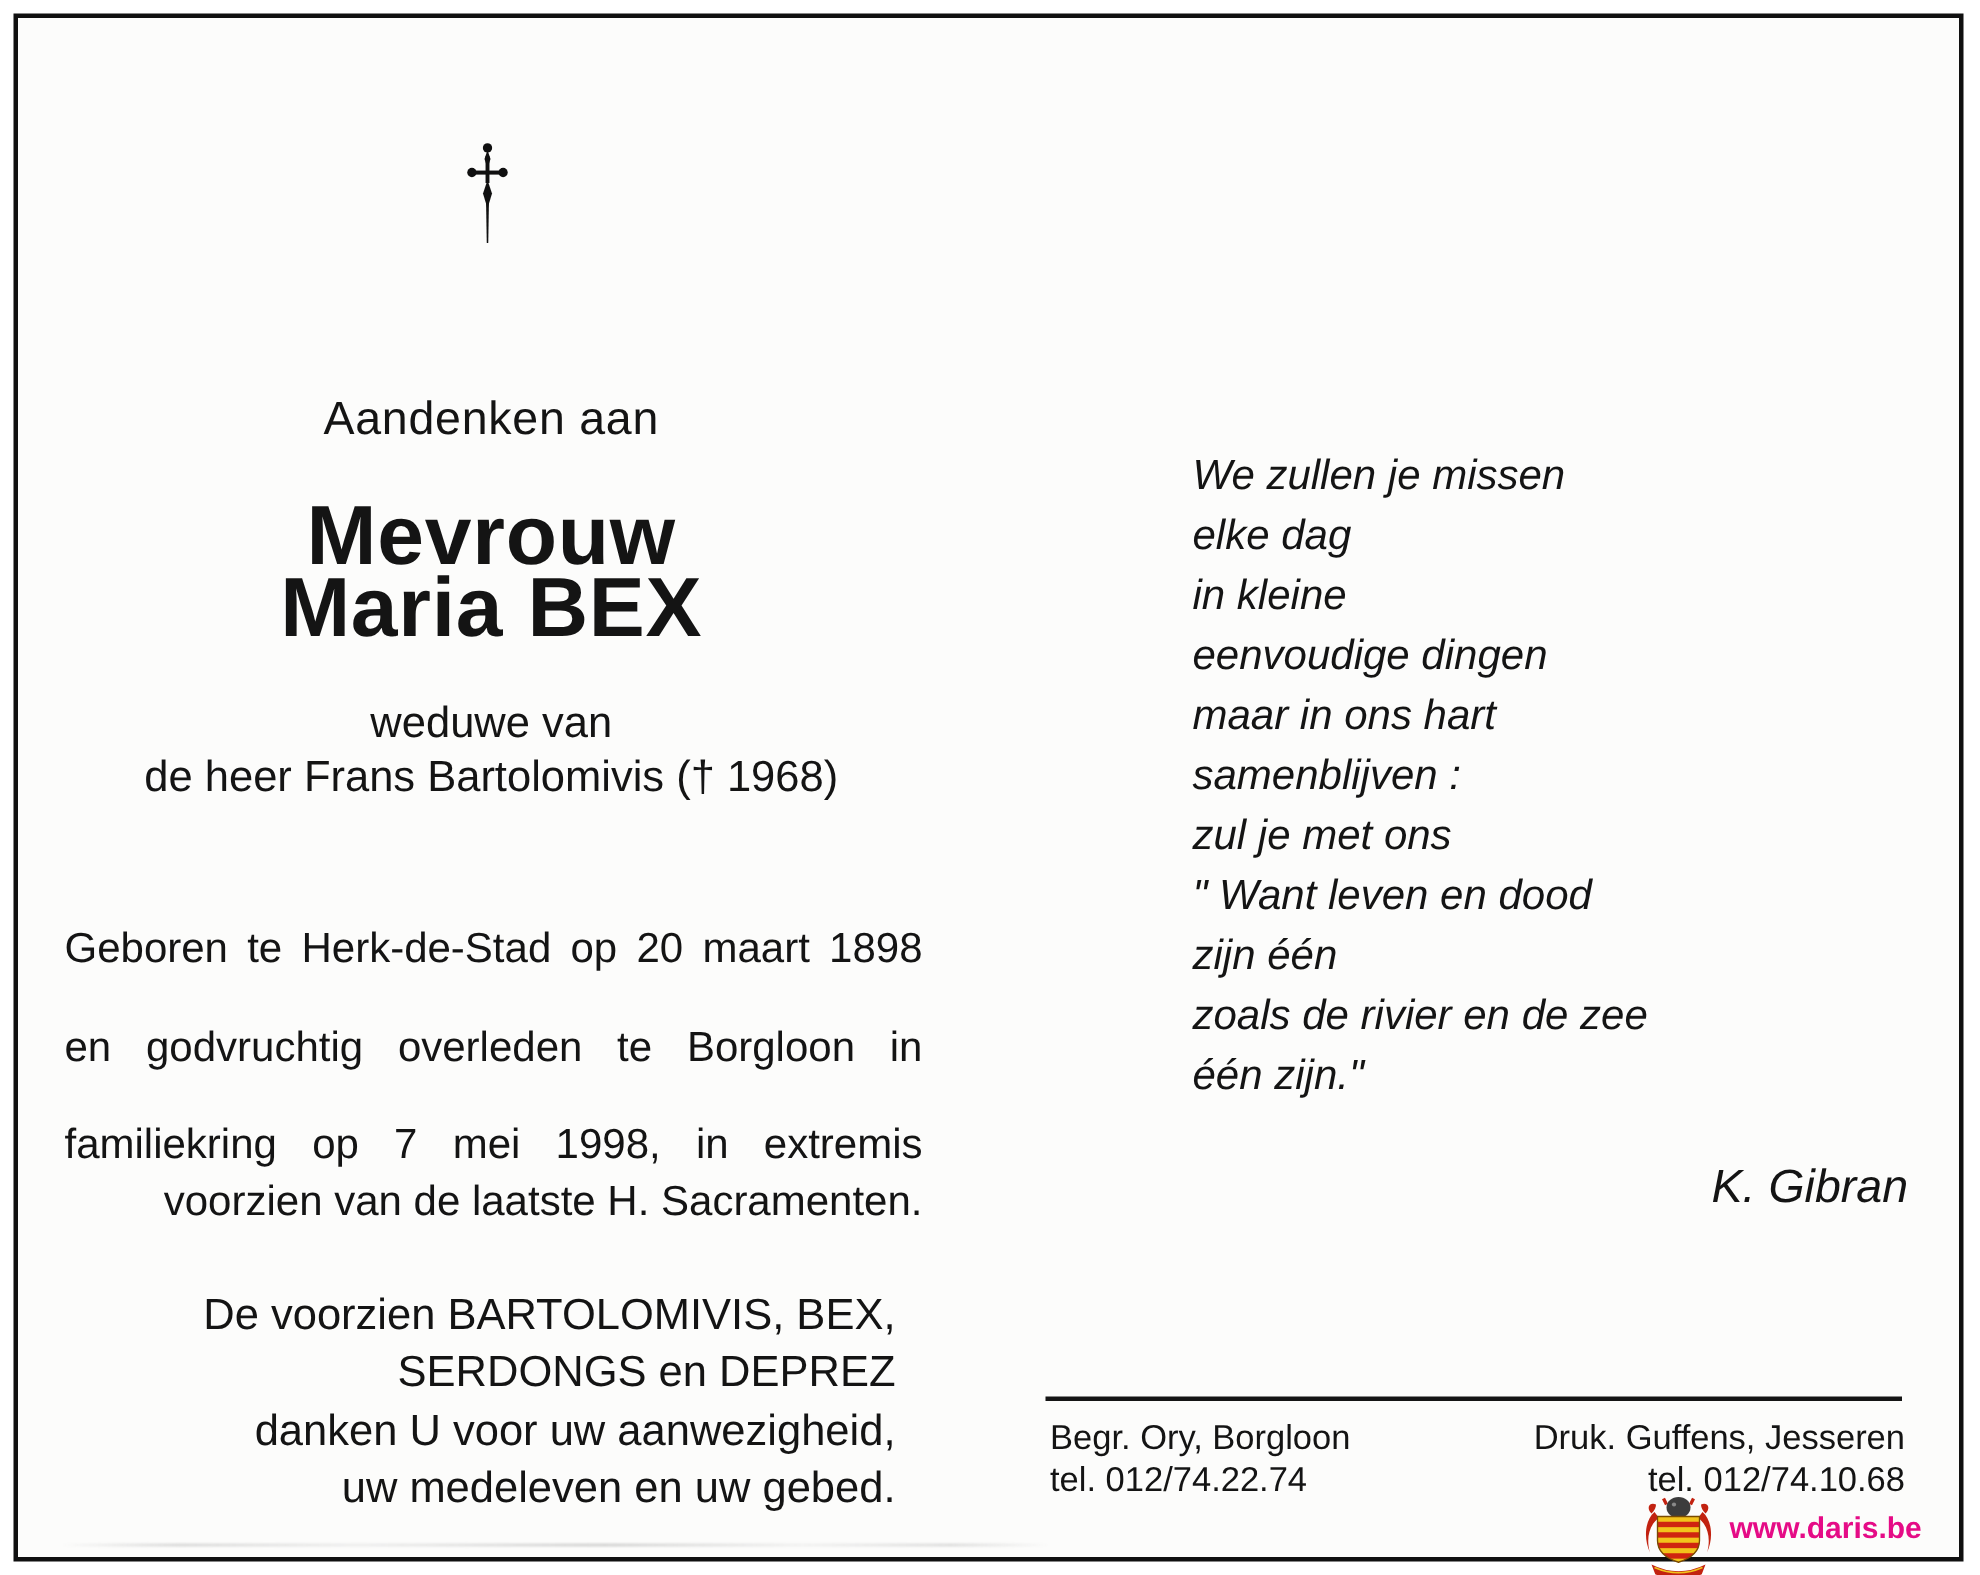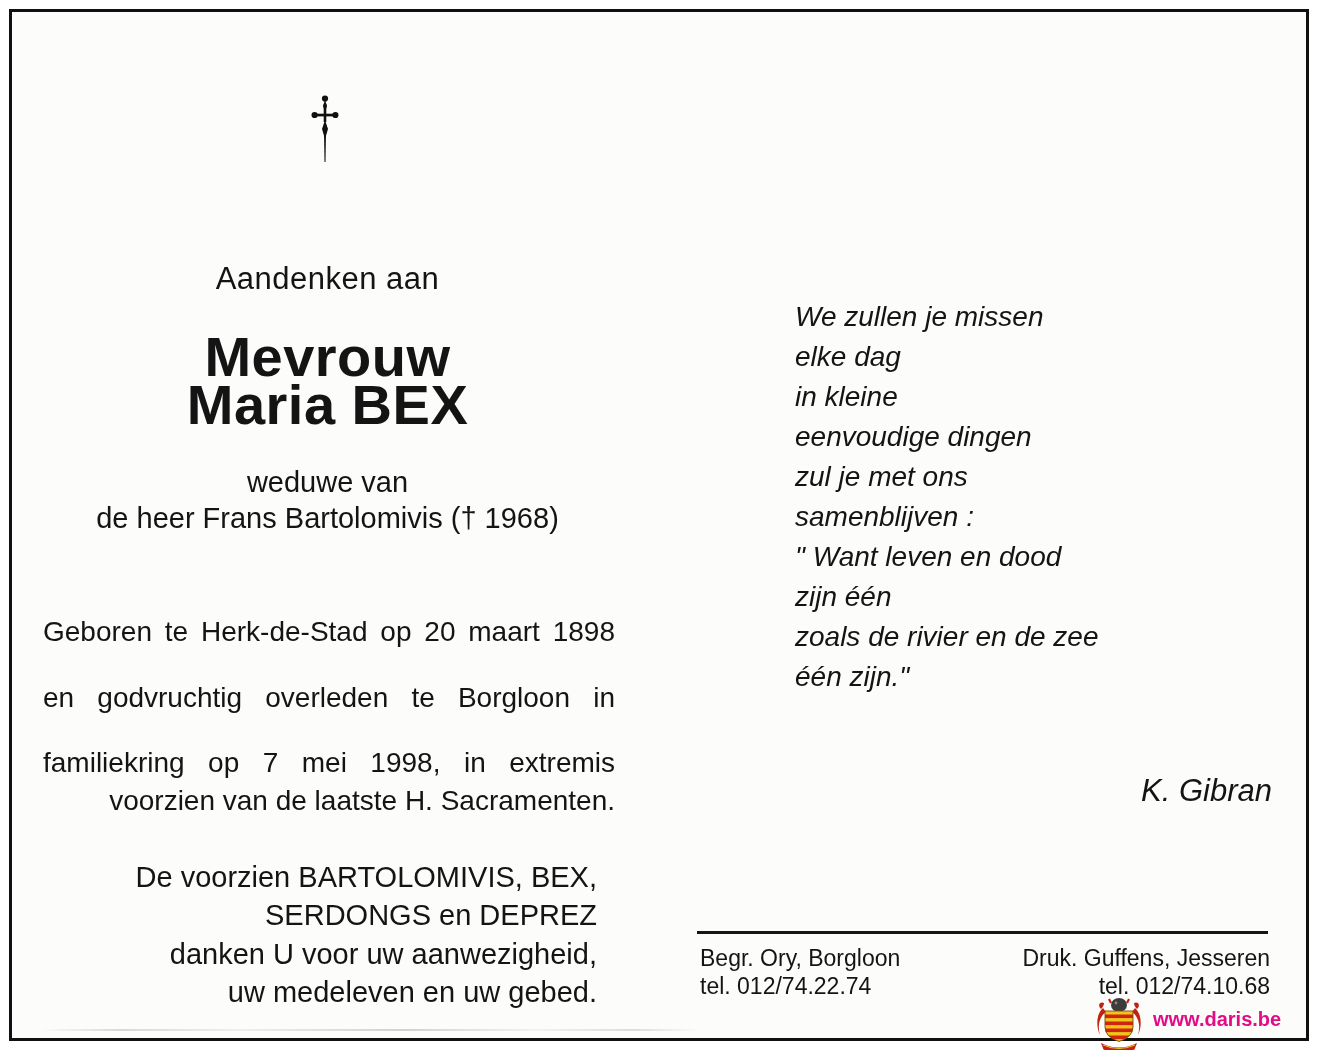--- a/index.html
+++ b/index.html
@@ -66,22 +66,23 @@
   <div class="just">en godvruchtig overleden te Borgloon in</div>
   <div class="just">familiekring op 7 mei 1998, in extremis</div>
   <div class="last">voorzien van de laatste H. Sacramenten.</div>
 </div>
 
 <div class="abs poem" style="left:795px;top:297px;width:480px;">
   <div>We zullen je missen</div>
   <div>elke dag</div>
   <div>in kleine</div>
   <div>eenvoudige dingen</div>
+  <div>maar in ons hart</div>
+  <div>samenblijven :</div>
   <div>zul je met ons</div>
-  <div>samenblijven :</div>
   <div>" Want leven en dood</div>
   <div>zijn één</div>
   <div>zoals de rivier en de zee</div>
   <div>één zijn."</div>
 </div>
 
 <div class="abs right gibran" style="left:900px;top:773px;width:372px;">K. Gibran</div>
 
 <div class="abs right ack" style="left:100px;top:858px;width:497px;">
   <div>De voorzien BARTOLOMIVIS, BEX,</div>

